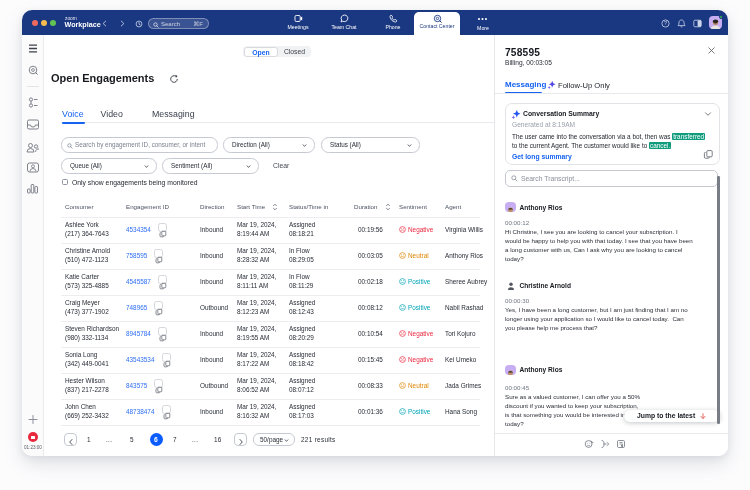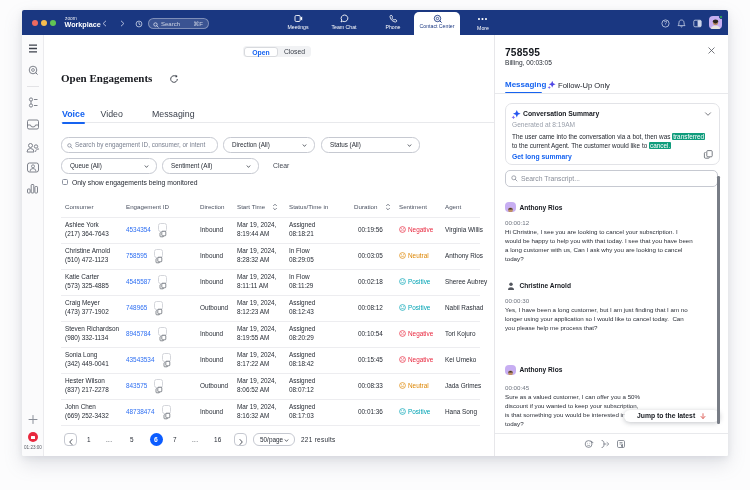--- a/index.html
+++ b/index.html
@@ -1,36 +1,36 @@
 <!DOCTYPE html>
 <html><head>
 <meta charset="utf-8">
 <style>
 * { margin:0; padding:0; box-sizing:border-box; }
 html,body { width:750px; height:490px; background:#fcfcfd; font-family:"Liberation Sans",sans-serif; overflow:hidden; }
-.win { position:absolute; left:22px; top:10px; width:706px; height:446px; border-radius:2px; background:#fff; box-shadow:0 8px 18px rgba(128,133,148,.22), 0 2px 6px rgba(128,133,148,.14); overflow:hidden; }
+.win { position:absolute; left:22px; top:10px; width:706px; height:446px; border-radius:10px; background:#fff; box-shadow:0 8px 18px rgba(128,133,148,.22), 0 2px 6px rgba(128,133,148,.14); overflow:hidden; }
 .abs { position:absolute; }
 
 .titlebar { position:absolute; left:0; top:0; width:706px; height:25px; background:#1a3781; }
 .dot { position:absolute; top:10px; width:6px; height:6px; border-radius:50%; }
 .tb-txt { color:#fff; }
 .tbsearch { position:absolute; left:126px; top:8px; width:61px; height:11px; background:rgba(255,255,255,.14); border:0.5px solid rgba(255,255,255,.35); border-radius:5.5px; color:rgba(255,255,255,.72); font-size:6px; line-height:10px; }
 .navitem { position:absolute; top:4px; width:44px; height:21px; text-align:center; color:#fff; }
 .navitem svg, .cctab svg { display:block; margin:0 auto; }
 .navitem .lbl { font-size:5.2px; margin-top:1px; }
 .cctab { position:absolute; top:2px; width:46px; height:23px; background:#fff; border-radius:5px 5px 0 0; text-align:center; color:#1a3781; }
 
 .sidebar { position:absolute; left:0; top:25px; width:22px; height:421px; background:#fbfbfc; border-right:1px solid #ebebee; }
 .sideicon { position:absolute; left:0; width:22px; text-align:center; }
 
 .main { position:absolute; left:22px; top:25px; width:450px; height:421px; background:#fff; }
 .seg { position:absolute; left:199px; top:11px; width:68px; height:11px; background:#f1f2f4; border-radius:3.5px; font-size:6.8px; }
 .seg .on { position:absolute; left:1px; top:0.5px; width:34px; height:10px; background:#fff; border:0.5px solid #d8dade; border-radius:3px; color:#1663f0; font-weight:bold; text-align:center; line-height:9.5px; }
 .seg .off { position:absolute; left:36px; top:0; width:31px; height:11px; color:#3c414b; text-align:center; line-height:11px; }
-.h1 { position:absolute; left:17px; top:37px; font-size:11px; font-weight:bold; color:#17191e;font-family:Liberation Serif, serif; }
+.h1 { position:absolute; left:7px; top:37px; font-size:11px; font-weight:bold; color:#17191e; }
 .tab { position:absolute; font-size:8.8px; color:#3b414c; }
 .filter { position:absolute; height:15.5px; border:0.7px solid #c6c9d1; border-radius:7.5px; font-size:6.3px; color:#272c35; line-height:14.5px; background:#fff; white-space:nowrap; }
 .chev { position:absolute; width:5px; height:5px; }
 .thc { position:absolute; font-size:6.2px; color:#4a5160; }
 .rline { position:absolute; left:17px; width:419px; height:0; border-top:0.7px solid #ededf0; }
 .cell { position:absolute; font-size:6.4px; color:#272c35; white-space:nowrap; }
 .cell2 { line-height:9.6px; }
 .lnk { color:#2e6ff2; }
 .pgn { position:absolute; font-size:6.4px; color:#272c35; letter-spacing:0.3px; }
 .pgbtn { position:absolute; width:13px; height:13px; border:0.7px solid #c6c9d1; border-radius:4px; }
@@ -165,21 +165,21 @@
   <div class="main">
     <div class="seg">
         <div class="on">Open</div>
         <div class="off">Closed</div>
       </div>
     <div class="h1">Open Engagements</div>
     <svg class="abs" style="left:125px;top:39px;" width="10" height="10" viewBox="0 0 10 10">
         <path d="M8.3 5 A3.3 3.3 0 1 1 6.7 2.2" fill="none" stroke="#2e333d" stroke-width="0.9"></path>
         <path d="M6.3 0.8 L8.6 2.1 L6.9 3.8 Z" fill="#2e333d"></path>
       </svg>
-    <div class="tab" style="left:18px;top:73.5px;color:#1663f0;font-weight:bold;">Voice</div>
+    <div class="tab" style="left:18px;top:73.5px;color:#1663f0;font-weight:normal;">Voice</div>
     <div class="tab" style="left:56.5px;top:73.5px;">Video</div>
     <div class="tab" style="left:95px;top:73.5px;margin-left:13px;">Messaging</div>
     <div class="abs" style="left:17px;top:87.3px;width:433px;border-top:0.8px solid #e8e9ec;"></div>
     <div class="abs" style="left:18px;top:86.8px;width:23px;height:2.2px;background:#1663f0;border-radius:1px;"></div>
 
     <div class="filter" style="left:17px;top:102px;width:157px;color:#7a8090;">
       <svg class="abs" style="left:5px;top:4.5px;" width="6" height="6" viewBox="0 0 6 6">
           <circle cx="2.4" cy="2.4" r="1.7" fill="none" stroke="#7a8090" stroke-width="0.7"></circle>
           <path d="M3.7 3.7 L5.2 5.2" stroke="#7a8090" stroke-width="0.7" stroke-linecap="round"></path>
         </svg>

